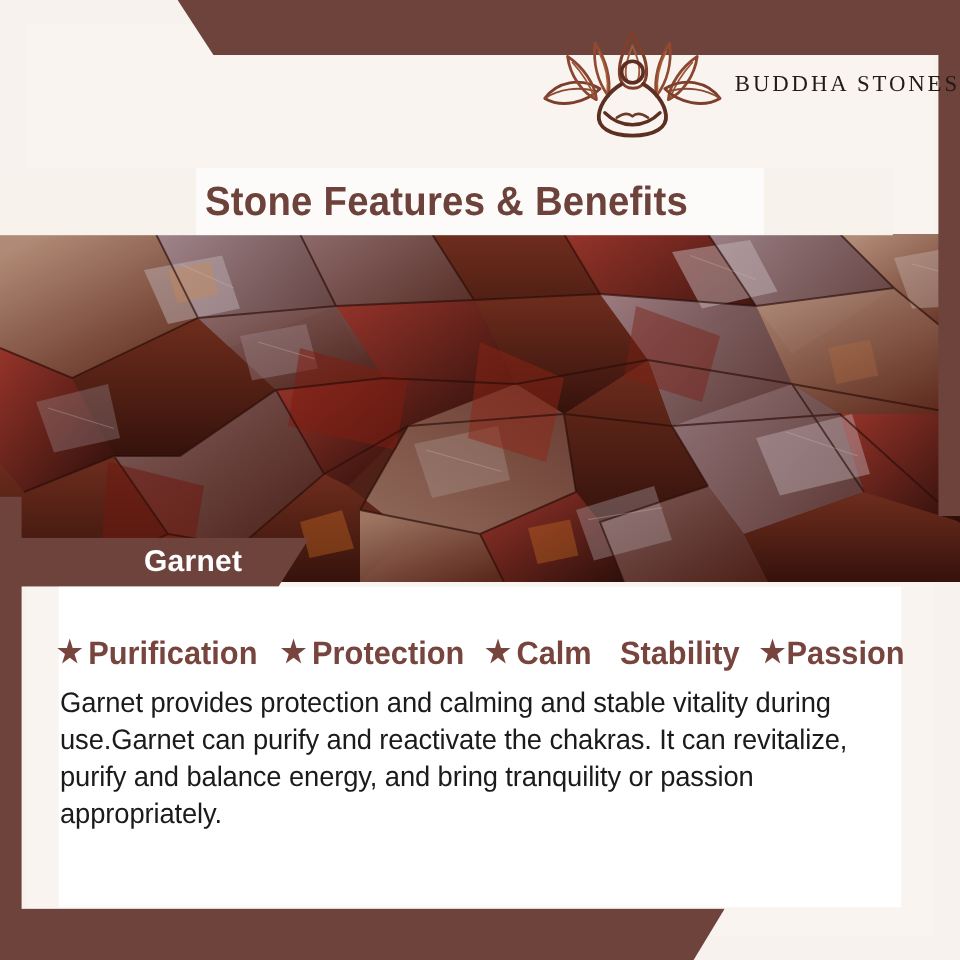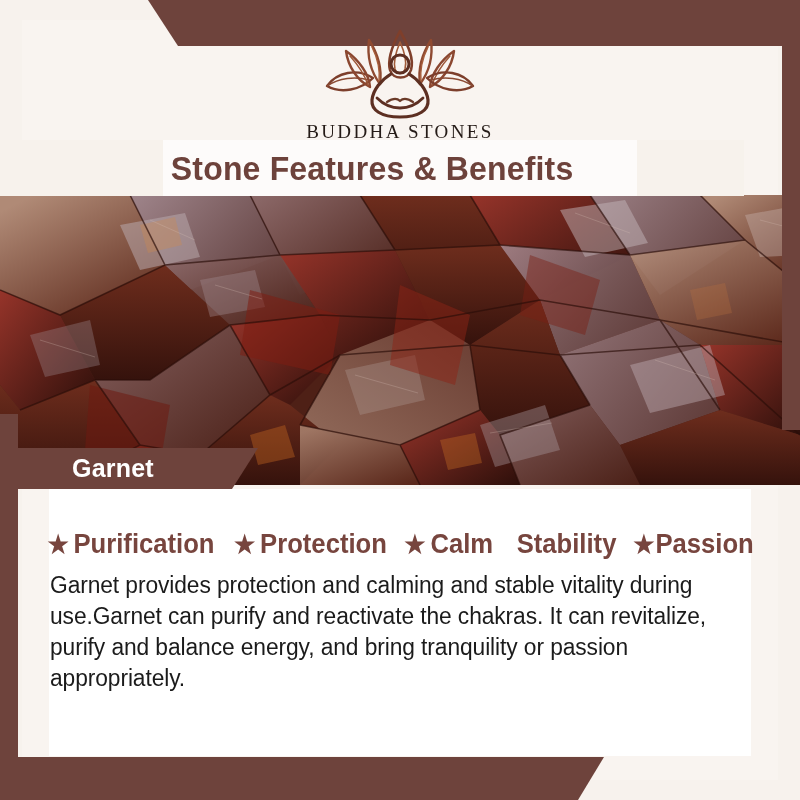--- a/index.html
+++ b/index.html
@@ -76,21 +76,20 @@
 
   
   .header {
     position: absolute;
     left: 0;
     top: 0;
     width: 800px;
     height: 145px;
     z-index: 5;
     display: flex;
-    flex-direction: column;
     align-items: center;
     justify-content: flex-end;
     padding-bottom: 4px;
     box-sizing: border-box;
   }
   .logo-mark {
     width: 170px;
     height: 92px;
     margin-bottom: 2px;
     display: block;
@@ -150,21 +149,21 @@
     top: 448px;
     width: 258px;
     height: 41px;
     z-index: 3;
     background: #6e433c;
     clip-path: polygon(0 0, 258px 0, 232px 41px, 0 41px);
     display: flex;
     align-items: center;
   }
   .stone-tag-label {
-    margin-left: 72px;
+    margin-left: 120px;
     font-family: "Liberation Sans", sans-serif;
     font-size: 25px;
     font-weight: bold;
     color: #ffffff;
     letter-spacing: 0.2px;
     white-space: nowrap;
   }
 
   
   .content-card {

